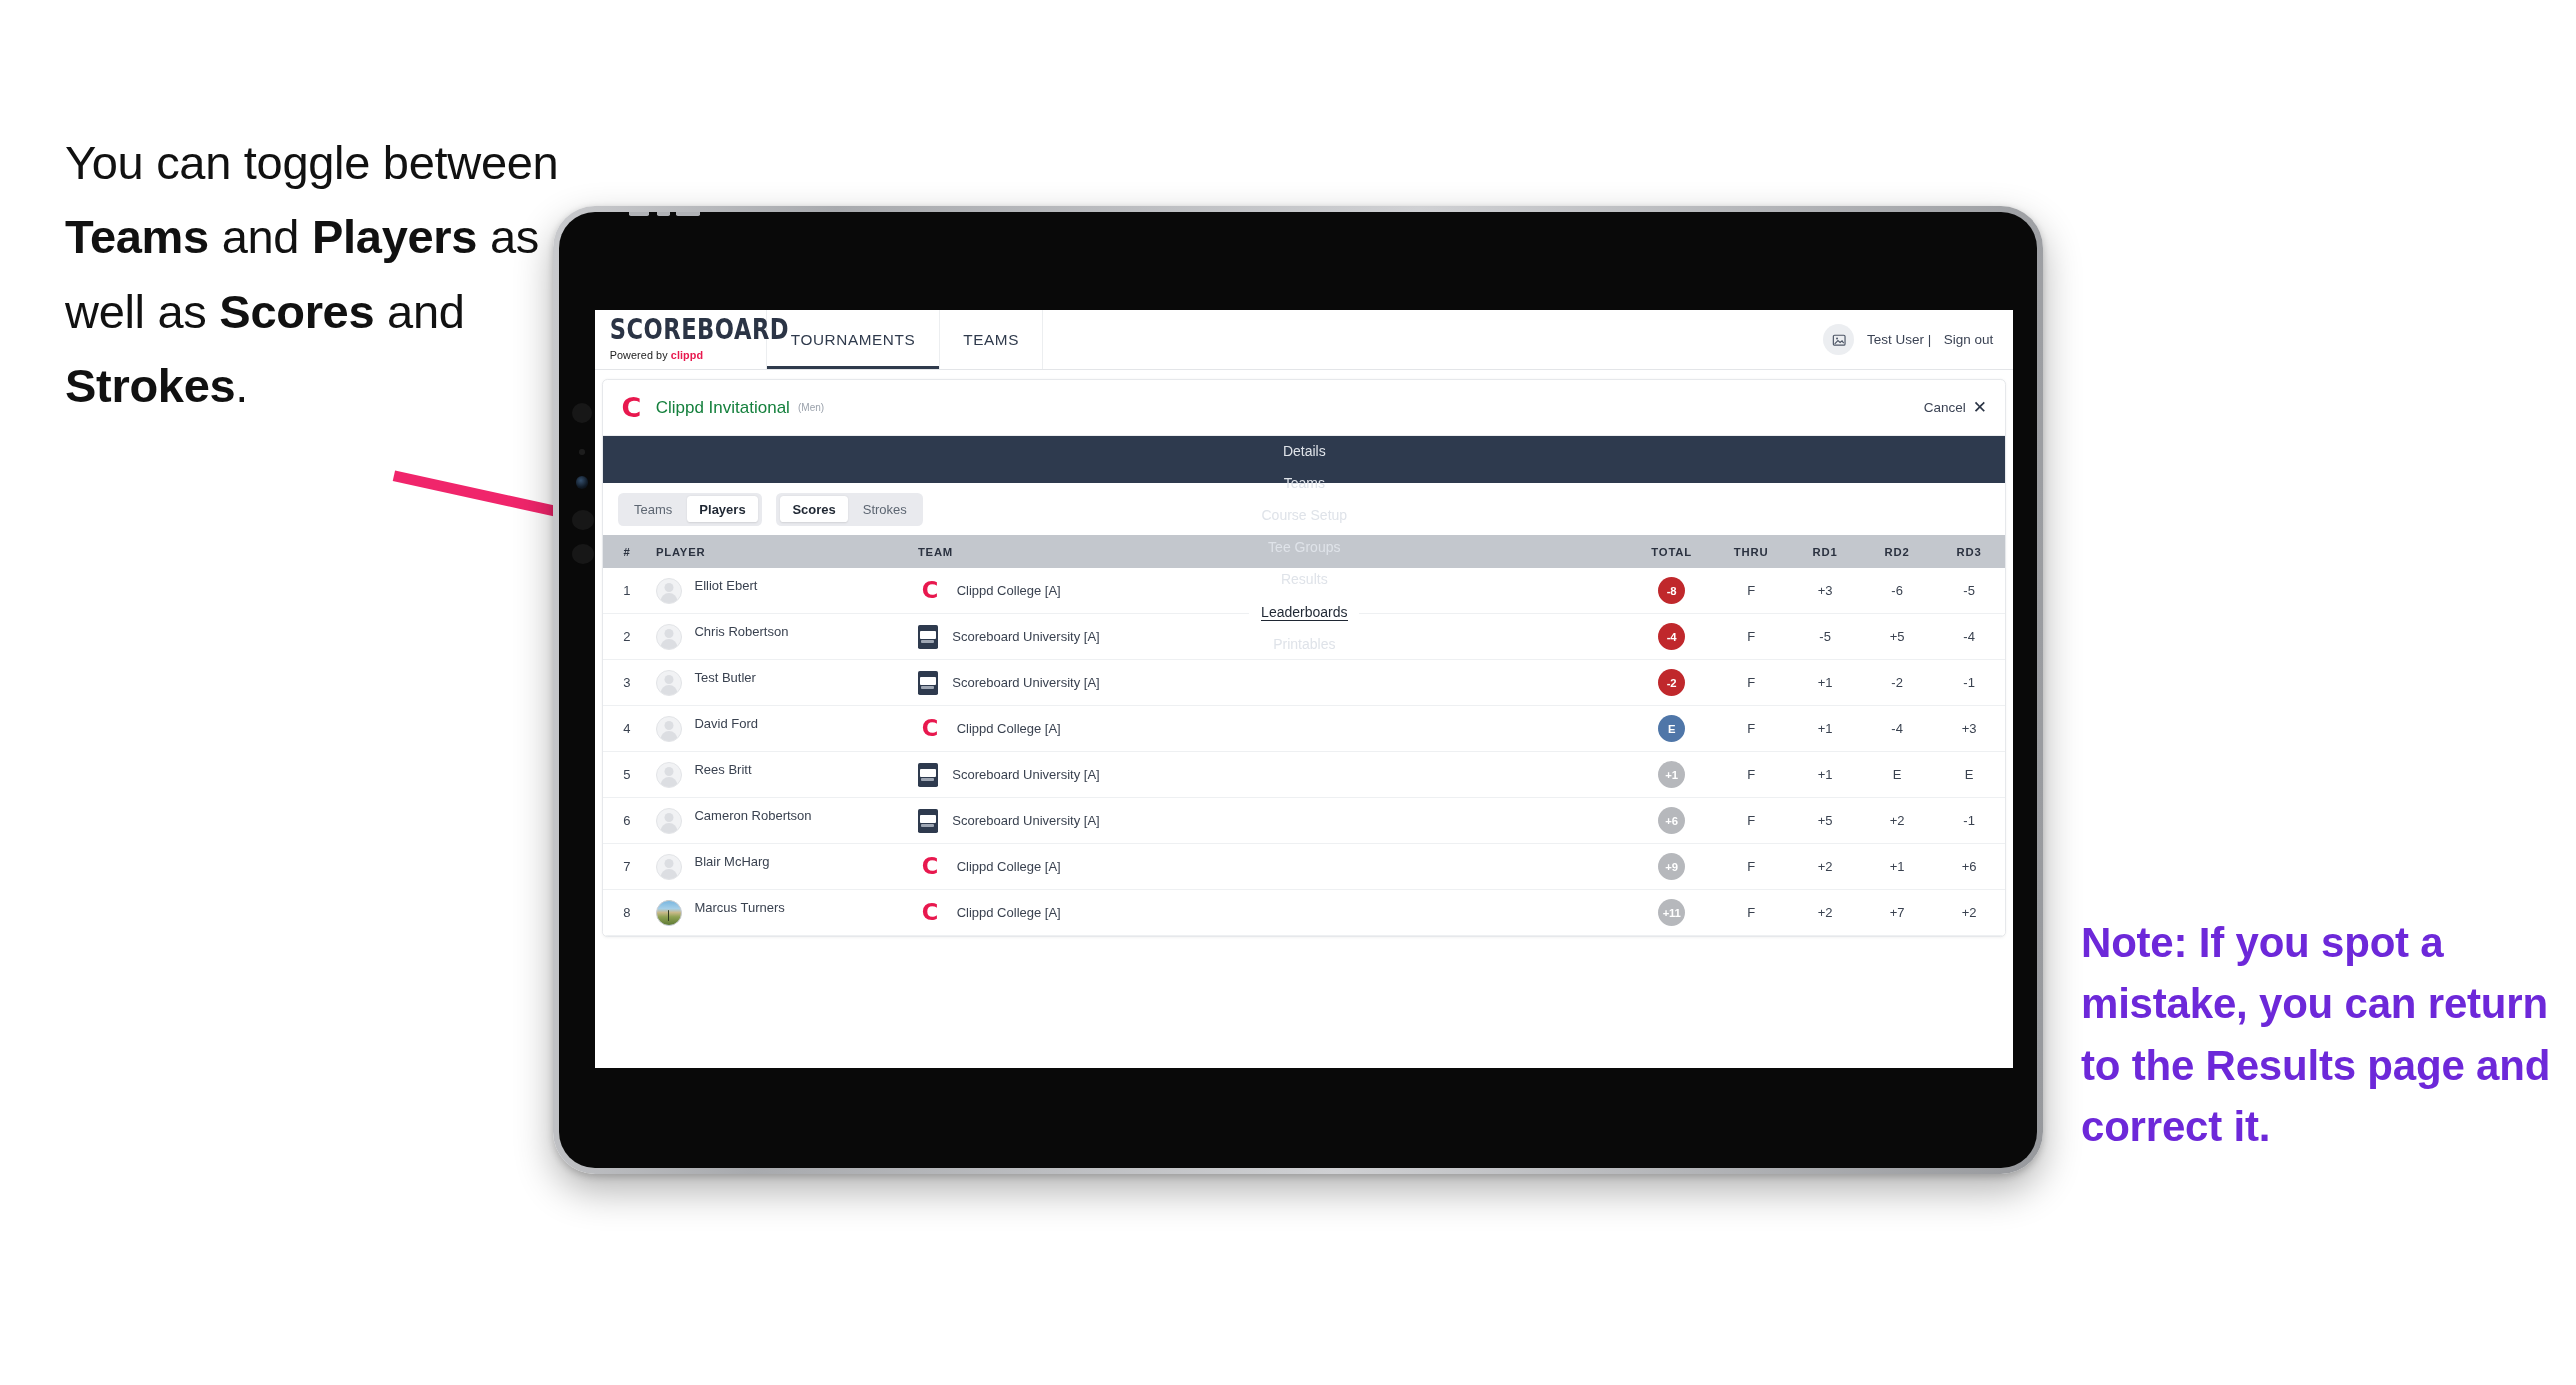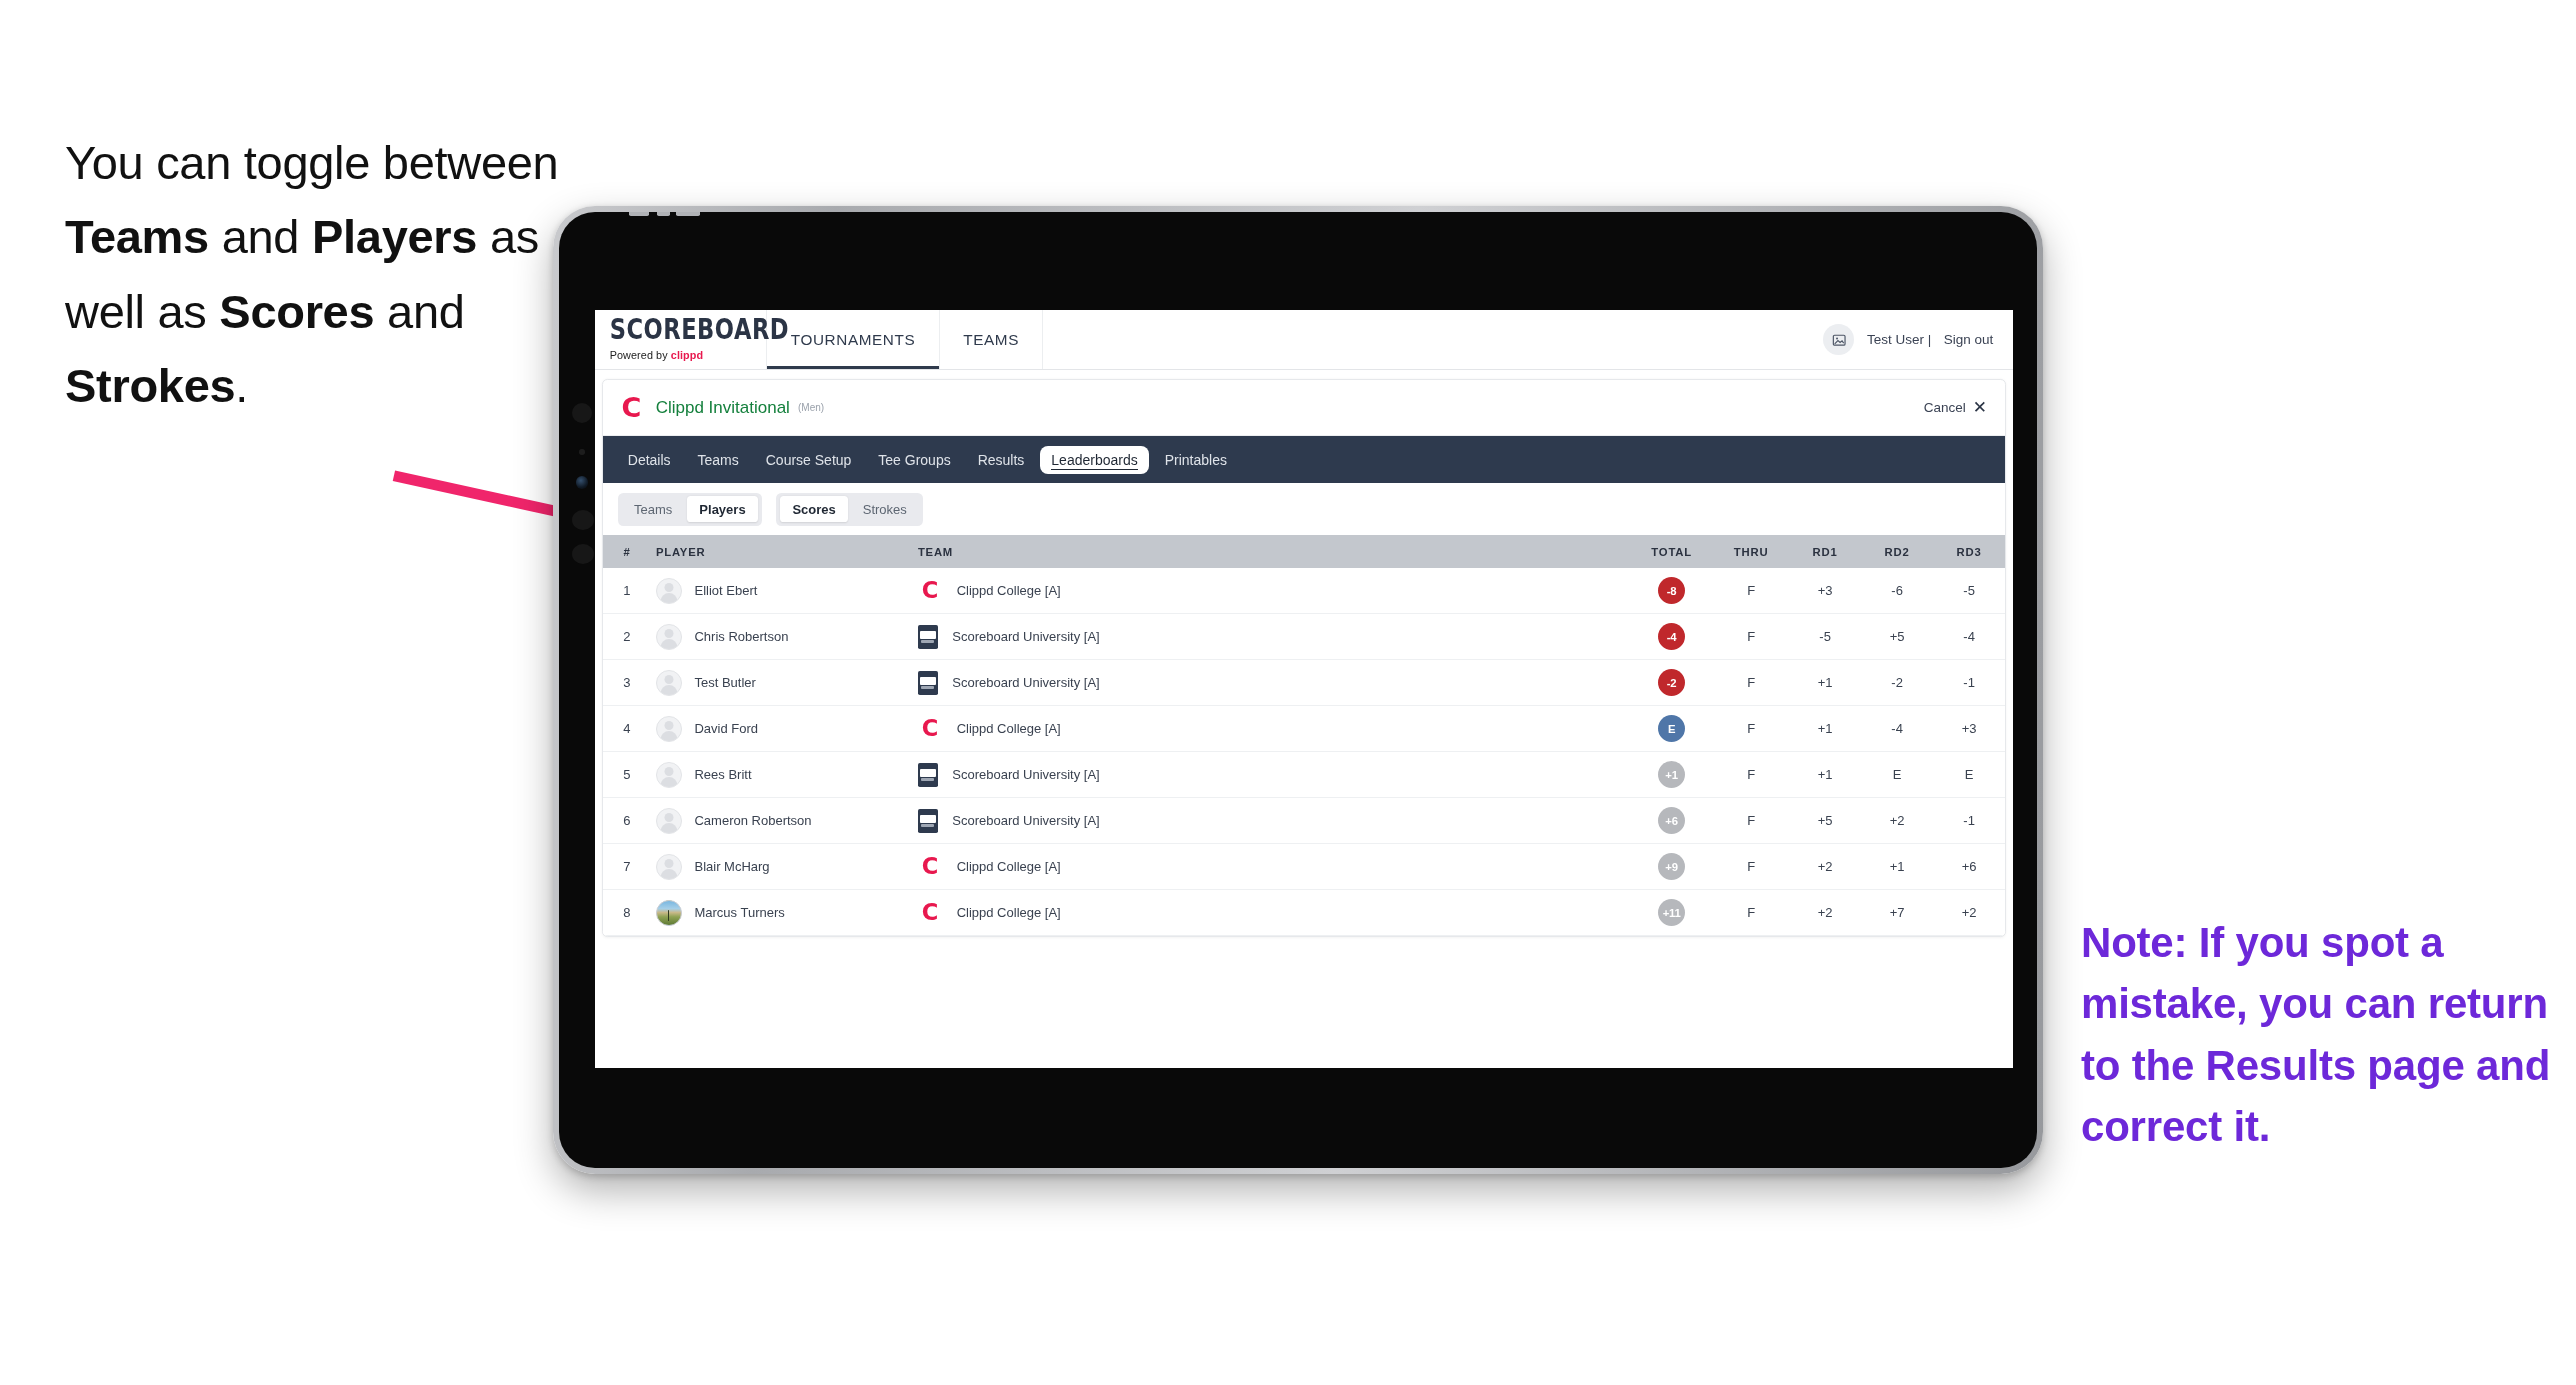--- a/index.html
+++ b/index.html
@@ -113,21 +113,21 @@
   }
   #tournament-name { font-size: 17px; color: #15803d; }
   #tournament-gender { font-size: 10px; color: #9aa1ab; margin-left: 8.1px; }
   #tournament-row-spacer { flex: 1; }
   #cancel-label { font-size: 13.5px; color: #3b4354; margin-right: 7.2px; cursor: pointer; }
   #cancel-x { font-size: 17px; color: #2b3445; cursor: pointer; }
 
   
   #navstrip {
     height: 47px; background: #2e3a4e; display: flex; align-items: center;
-    padding: 0 12.6px; gap: 3.6px;
+    padding: 0 12.6px; gap: 3.6px; flex-direction: column;
   }
   .nav-item {
     font-size: 14px; color: #dfe3e9; padding: 6.3px 11.7px; border-radius: 4.5px; cursor: pointer;
     white-space: nowrap;
   }
   .nav-item.active {
     background: #ffffff; color: #1f2733; font-weight: 400; border-radius: 8px;
   }
   .nav-item.active span { border-bottom: 1.4px solid #1f2733; padding-bottom: 0.9px; }
 
@@ -152,21 +152,21 @@
     height: 46px; font-size: 13px; color: #3a4250; border-bottom: 0.9px solid #eef0f2;
     padding: 0 5.4px; vertical-align: middle;
   }
   .col-rank { width: 47px; text-align: center !important; color: #5b6372; }
   .col-player { width: 262px; }
   .col-team { width: auto; }
   .col-total { width: 83px; text-align: center !important; }
   .col-thru { width: 76px; text-align: center !important; }
   .col-rd { width: 72px; text-align: center !important; }
 
-  .player-cell { display: flex; align-items: center; gap: 12.6px; }
+  .player-cell { display: flex; align-items: flex-start; gap: 12.6px; }
   .player-avatar {
     width: 26px; height: 26px; border-radius: 50%; background: #f1f2f4;
     border: 0.9px solid #e2e4e7; flex: none; display:flex; align-items:flex-end; justify-content:center;
     overflow: hidden; position: relative;
   }
   .player-avatar .head {
     width: 9px; height: 9px; border-radius: 50%; background: #dcdee2;
     position: absolute; top: 4.5px; left: 50%; transform: translateX(-50%);
   }
   .player-avatar .body {

